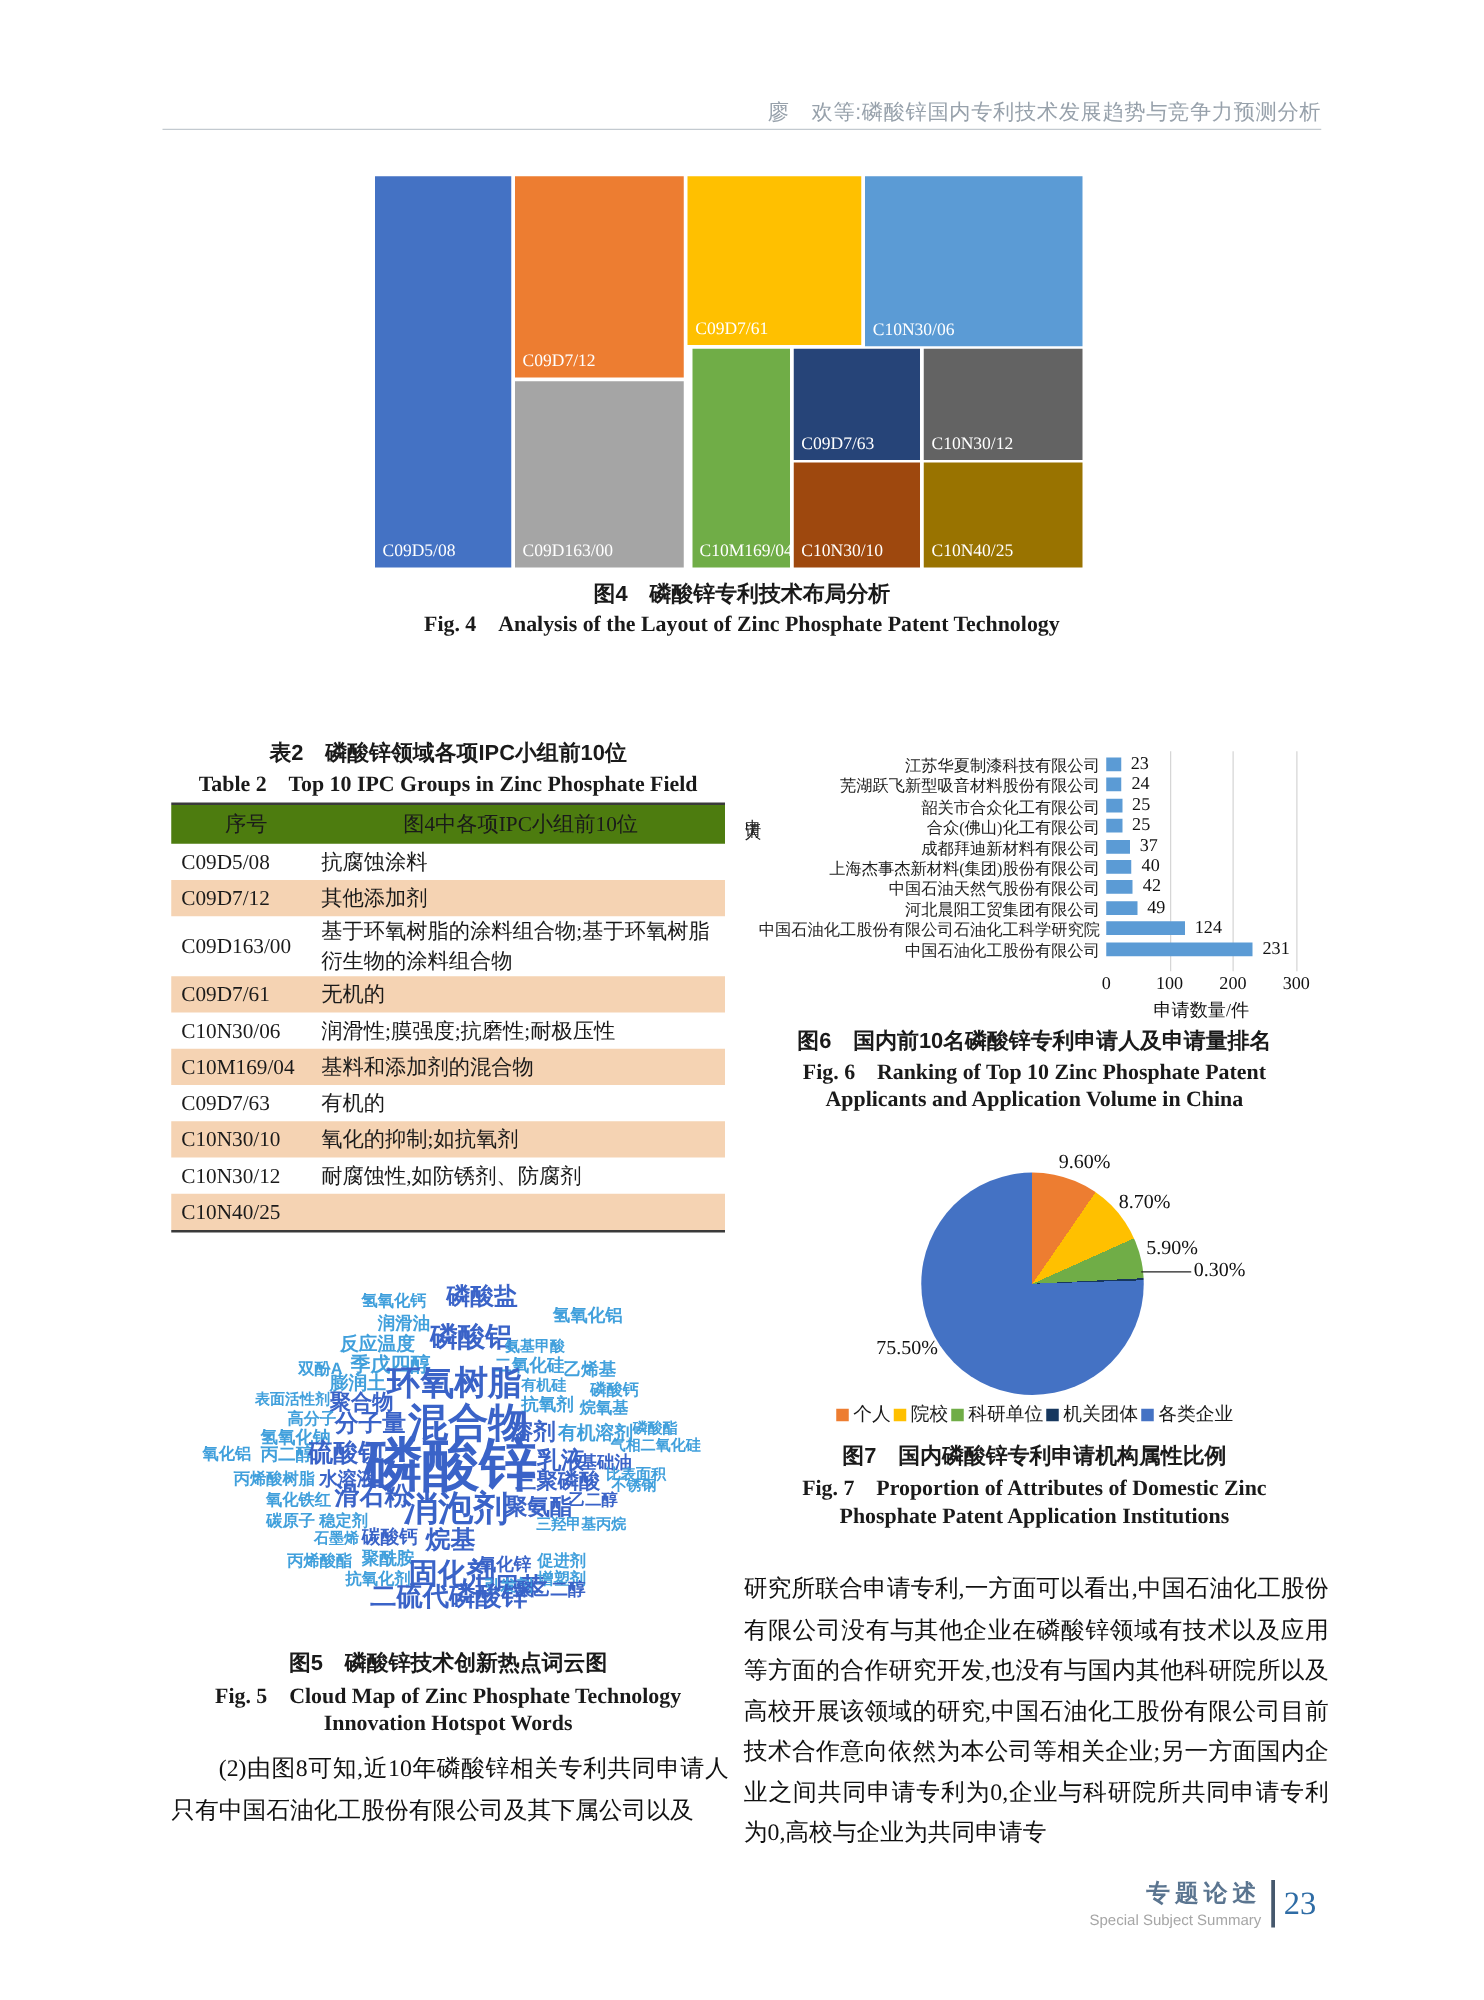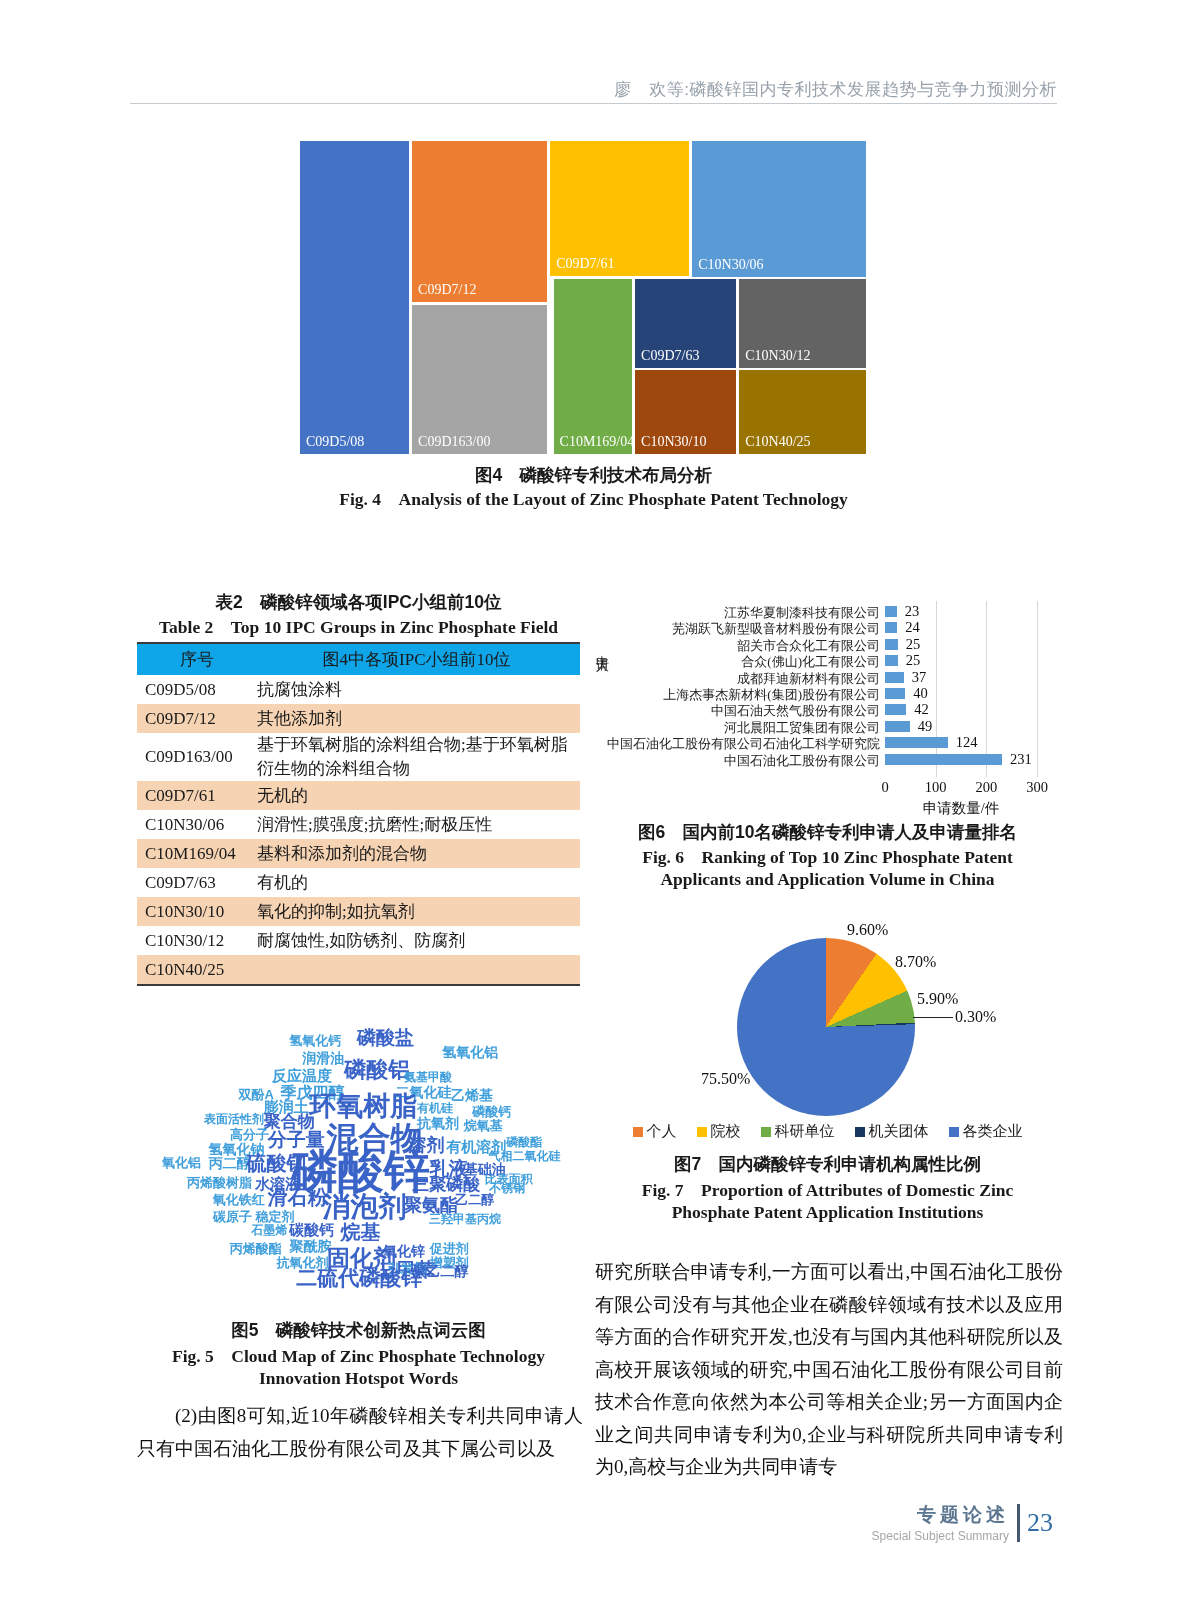--- a/index.html
+++ b/index.html
@@ -21,21 +21,21 @@
             font-family:"Liberation Serif","DejaVu Serif",serif;white-space:nowrap;}
 
   
   .cap-cn{font-weight:bold;font-size:17.5px;font-family:"Liberation Sans","DejaVu Sans",sans-serif;}
   .cap-en{font-weight:bold;font-size:17.5px;font-family:"Liberation Serif","DejaVu Serif",serif;}
 
   
   .t2{left:137px;top:642px;width:443px;border-top:2px solid #3a3a3a;border-bottom:2px solid #3a3a3a;
       font-size:17px;}
   .t2-row{display:flex;align-items:center;}
-  .t2-head{background:#0ea5e9;height:31px;}
+  .t2-head{background:#4d7c0f;height:31px;}
   .t2-c1{width:120px;padding-left:8px;box-sizing:border-box;}
   .t2-c2{flex:1;padding-right:4px;line-height:24px;}
   .t2-head .t2-c1{text-align:center;padding-left:0;}
   .t2-head .t2-c2{text-align:center;}
   .t2-shade{background:#f5d3b3;}
   .t2-row:not(.t2-head){min-height:29px;}
 
   
   .cloud{left:150px;top:1005px;width:425px;height:285px;}
   .cw{position:absolute;white-space:nowrap;font-family:"Liberation Sans","DejaVu Sans",sans-serif;
@@ -53,21 +53,21 @@
   .bar-fill{position:absolute;left:290px;top:3px;height:11px;background:#5b9bd5;}
   .bar-val{position:absolute;top:0;font-size:14.5px;color:#111;}
   .bar-tick{position:absolute;top:194px;width:40px;margin-left:-20px;text-align:center;font-size:14.5px;color:#111;}
   .bar-xlabel{position:absolute;top:214px;left:290px;width:152px;text-align:center;font-size:14.5px;color:#111;}
 
   
   .piewrap{left:595px;top:905px;width:465px;height:220px;}
   .pie{position:absolute;left:142px;top:33px;width:178px;height:178px;border-radius:50%;}
   .pie-label{position:absolute;font-size:16px;color:#111;white-space:nowrap;}
   .pie-leader{position:absolute;left:318px;top:112px;width:40px;height:1px;background:#222;}
-  .legend{left:595px;top:1122px;width:465px;display:flex;justify-content:center;gap:20px;font-size:15px;}
+  .legend{left:595px;top:1122px;width:465px;display:flex;justify-content:center;gap:2px;font-size:15px;}
   .legend-item{display:flex;align-items:center;gap:4px;white-space:nowrap;}
   .legend-swatch{width:10px;height:10px;display:inline-block;}
 
   
   .para{font-size:19px;line-height:32.5px;text-align:justify;color:#111;}
   .indent{text-indent:2em;}
 
   
   .footer{right:134px;top:1502px;display:flex;align-items:center;}
   .footer-txt{text-align:right;margin-right:8px;}

